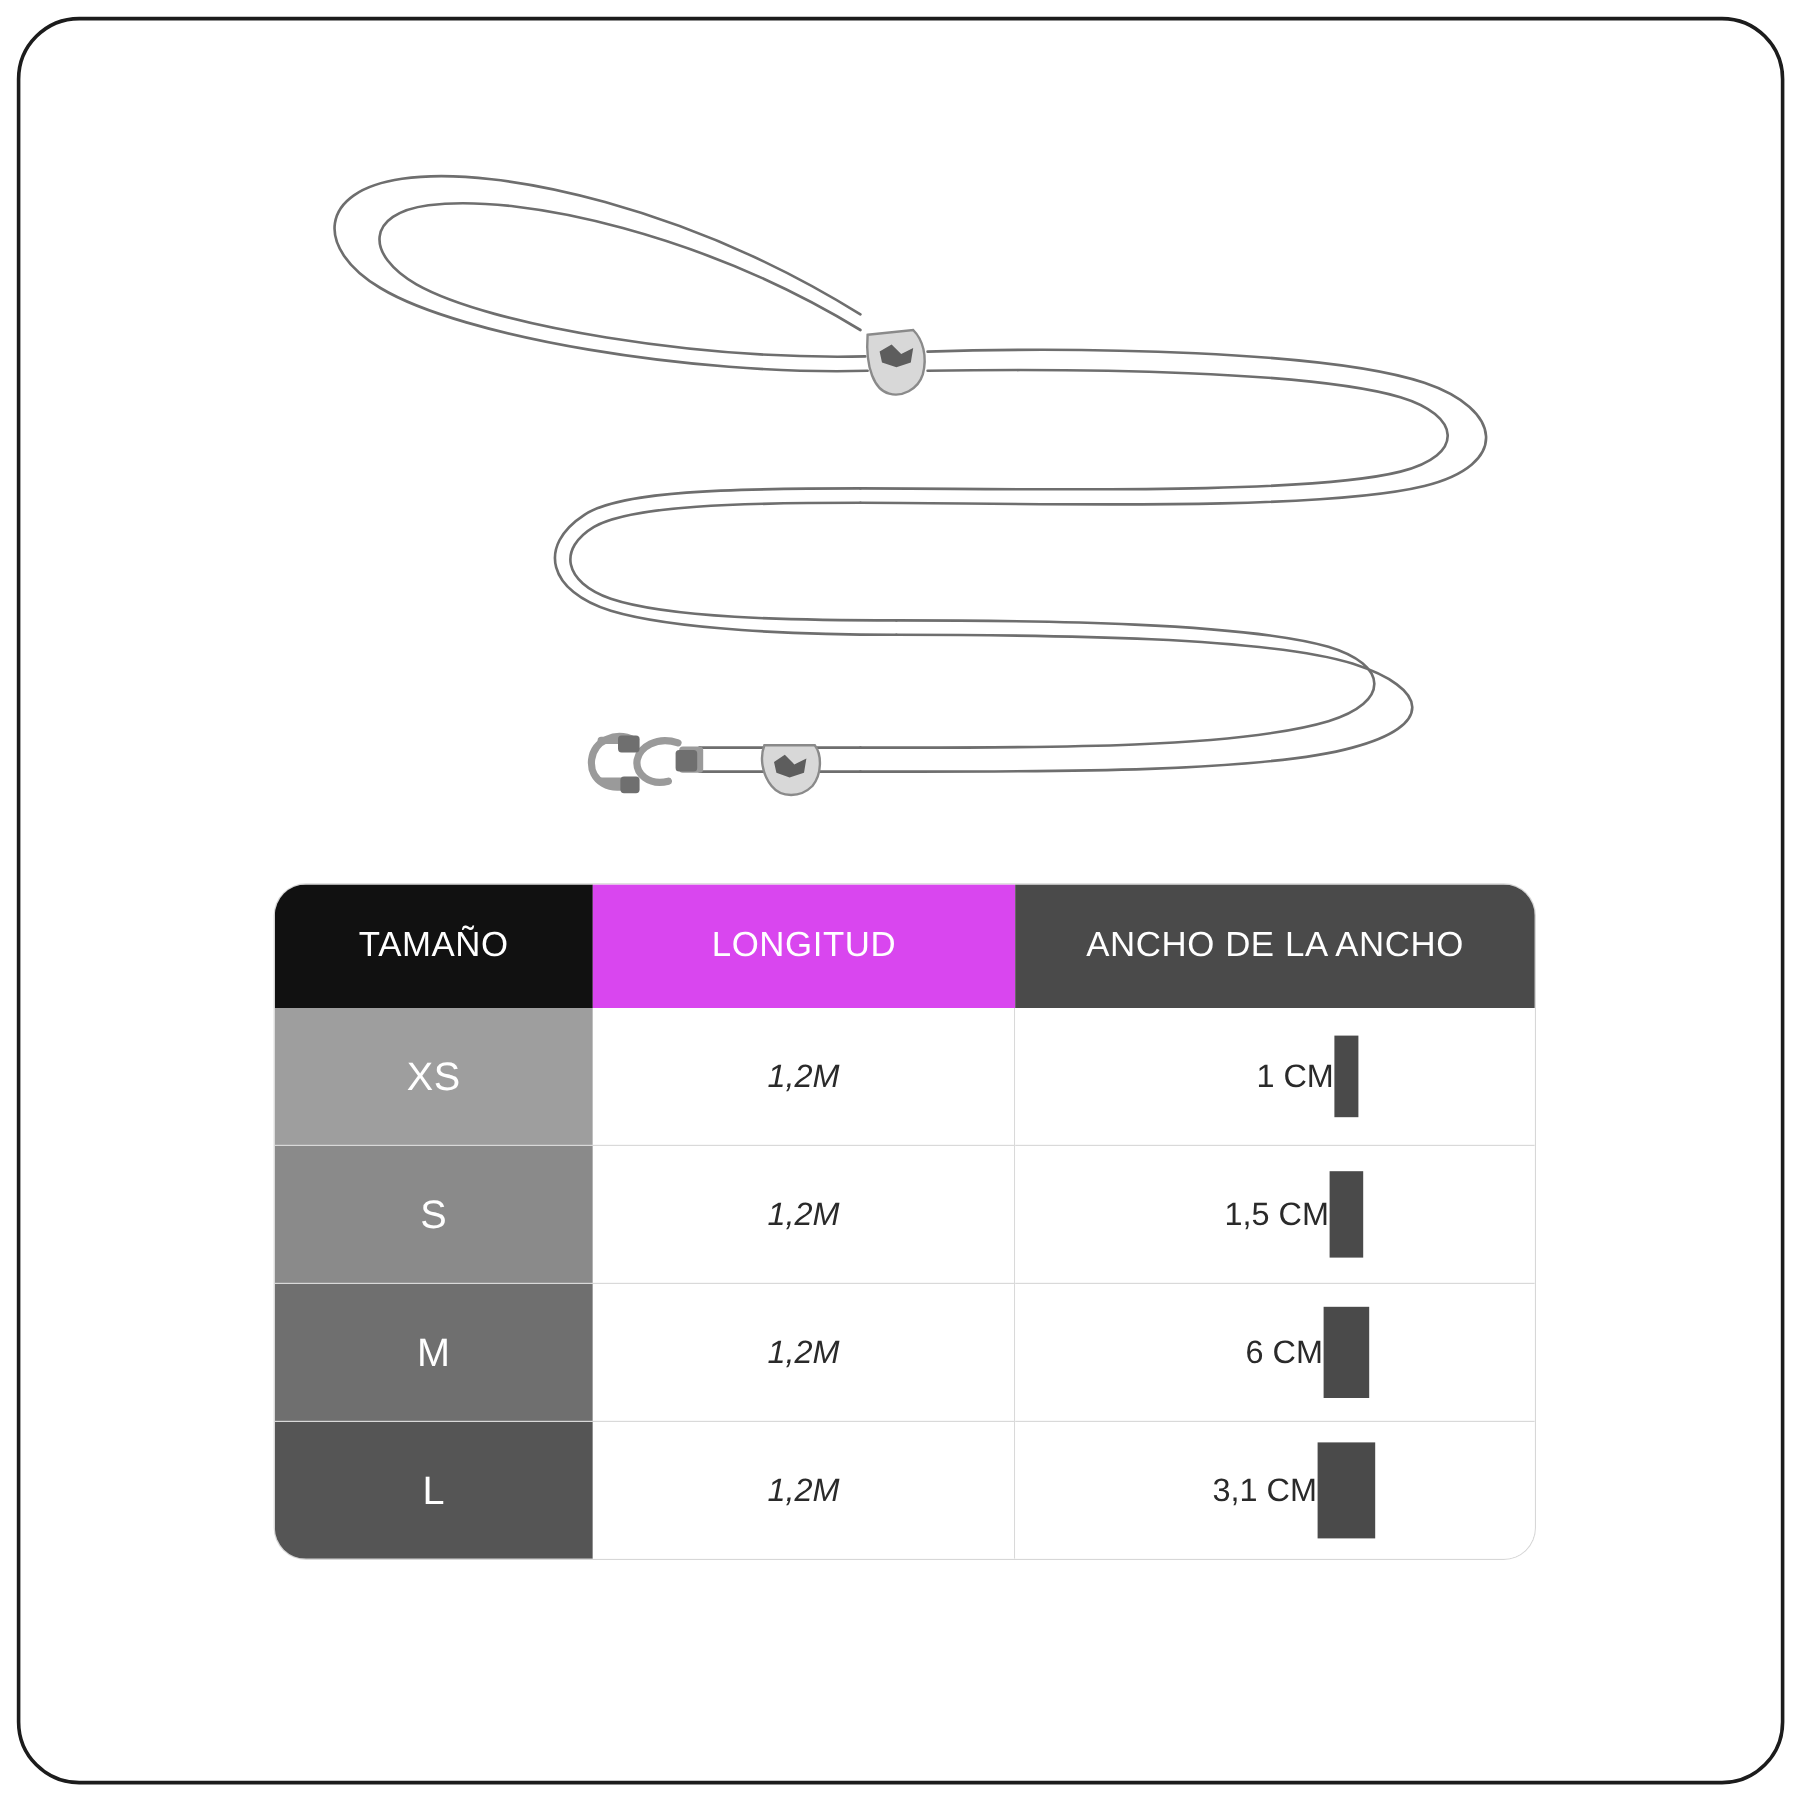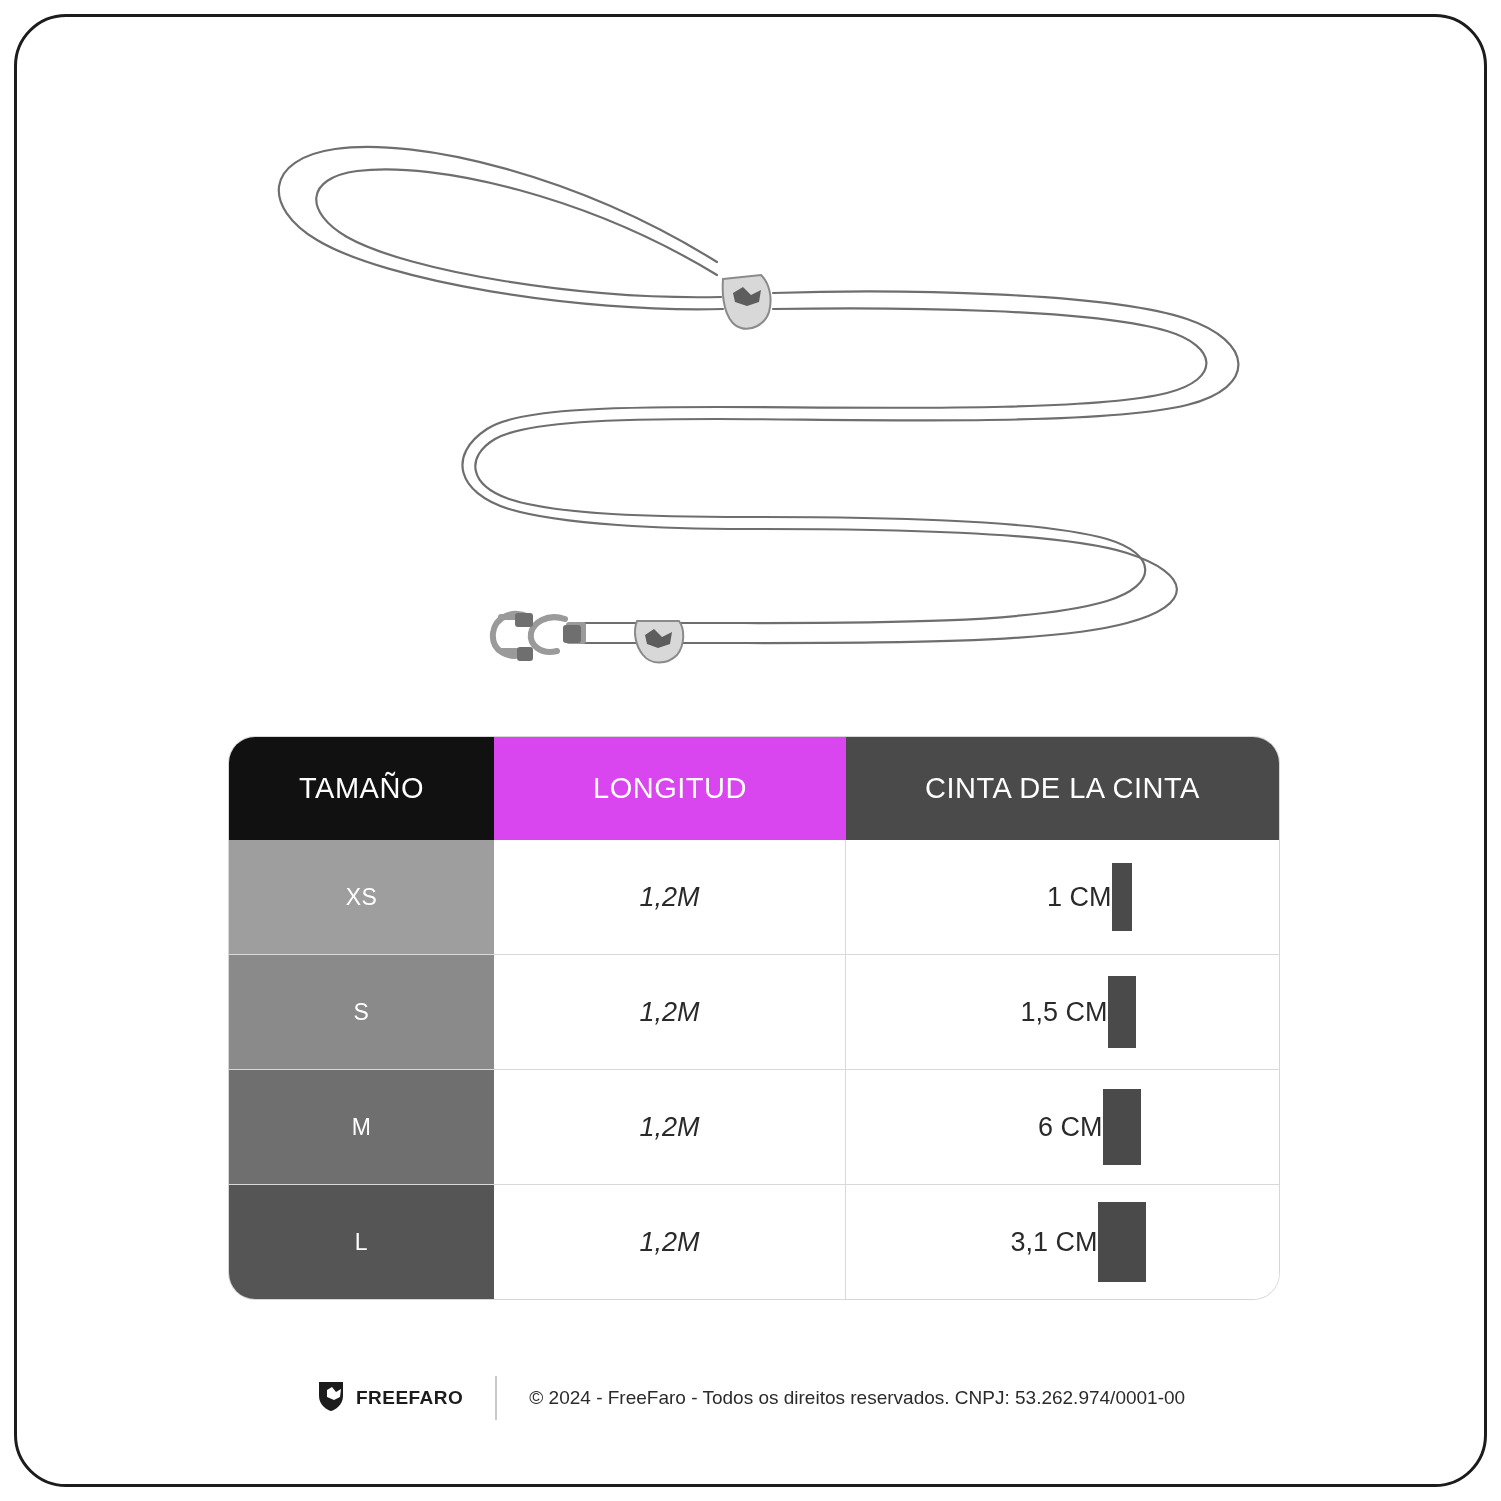--- a/index.html
+++ b/index.html
@@ -84,21 +84,21 @@
   }
   tbody td {
     height: 114px;
     font-size: 27px;
     color: #2a2a2a;
     border-bottom: 1px solid #d9d9d9;
   }
   tbody tr:last-child td { border-bottom: none; }
   td.c-size {
     color: #ffffff;
-    font-size: 23px;
+    font-size: 33px;
     letter-spacing: 0.5px;
   }
   td.c-length,
   td.c-width {
     background: #ffffff;
   }
   td.c-length { border-right: 1px solid #d9d9d9; }
   td.c-size + td.c-length { border-left: none; font-style: italic; }
   td.c-width .width-cell {
     display: flex;
@@ -197,21 +197,21 @@
         <rect x="498" y="556" width="18" height="14" rx="3" fill="#6f6f6f"></rect>
       </svg>
     </div>
 
     <div class="table-wrap">
       <table class="size-table">
         <thead>
           <tr>
             <th class="h-size">TAMAÑO</th>
             <th class="h-length">LONGITUD</th>
-            <th class="h-width">CINTA DE LA CINTA</th>
+            <th class="h-width">ANCHO DE LA ANCHO</th>
           </tr>
         </thead>
         <tbody>
           <tr>
             <td class="c-size" style="background:#9e9e9e">XS</td>
             <td class="c-length">1,2M</td>
             <td class="c-width">
               <div class="width-cell">
                 <span class="width-label">1 CM</span>
                 <span class="swatch sw-1"></span>
@@ -245,28 +245,15 @@
               <div class="width-cell">
                 <span class="width-label">3,1 CM</span>
                 <span class="swatch sw-25"></span>
               </div>
             </td>
           </tr>
         </tbody>
       </table>
     </div>
 
-    <div class="footer">
-      <div class="brand">
-        <span>
-          <svg width="30" height="34" viewBox="0 0 30 34" xmlns="http://www.w3.org/2000/svg">
-            <path d="M3 3 L27 3 L27 17 C27 26, 19 31, 15 32 C11 31, 3 26, 3 17 Z" fill="#1c1c1c"></path>
-            <path d="M11 11 l5 -3 l4 5 l5 -3 l-1 8 l-6 3 l-7 -3 z" fill="#ffffff"></path>
-          </svg>
-        </span>
-        <span class="brand-name">FREEFARO</span>
-      </div>
-      <span class="divider"></span>
-      <span class="copyright">© 2024 - FreeFaro - Todos os direitos reservados. CNPJ: 53.262.974/0001-00</span>
-    </div>
 
   </div>
 </div>
 
 </body></html>

